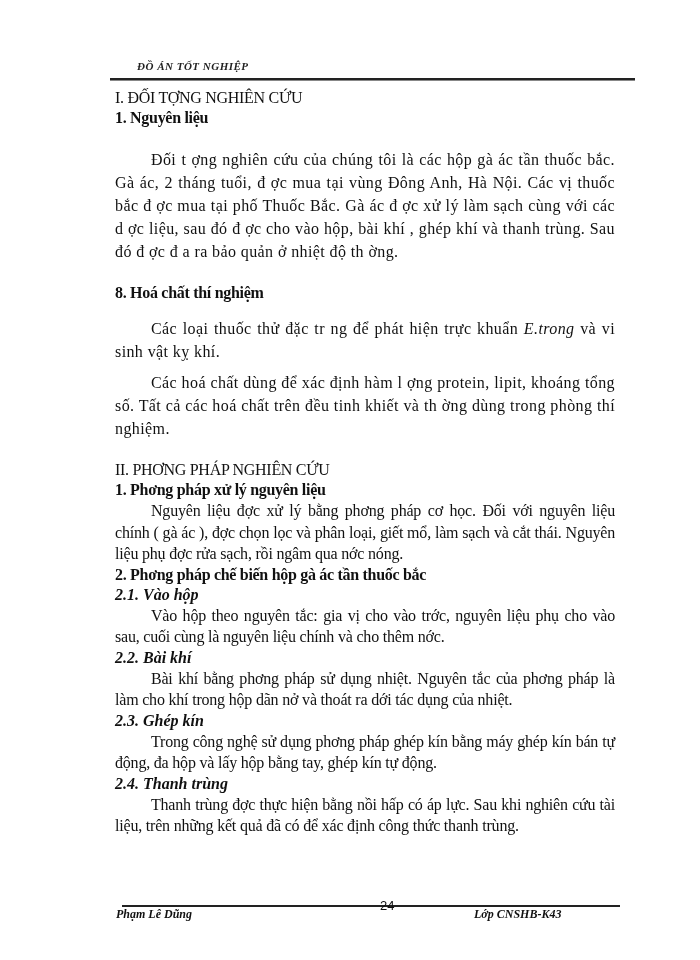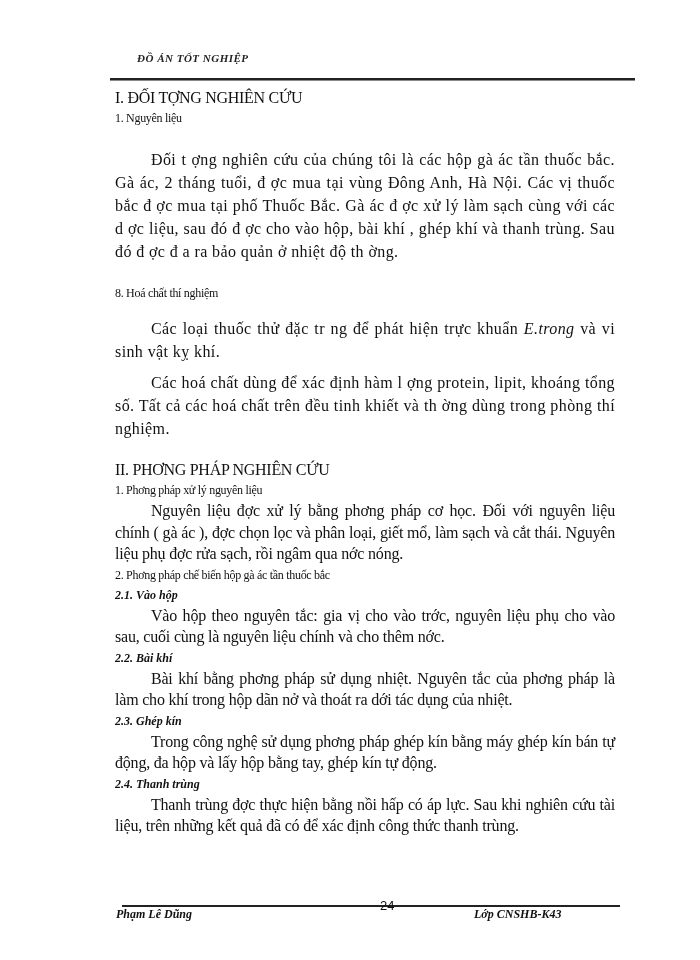--- a/index.html
+++ b/index.html
@@ -1,26 +1,26 @@
 <!DOCTYPE html>
 <html><head>
   <meta charset="utf-8">
   <style>
     html, body { margin: 0; padding: 0; background: #ffffff; }
     body { width: 700px; height: 960px; position: relative; overflow: hidden;
            font-family: "Liberation Serif", "DejaVu Serif", serif; color: #111; }
     .page { position: absolute; left: 0; top: 0; width: 700px; height: 960px; background: #fff; }
-    .hdr-title { position: absolute; left: 137px; top: 52px; font-family: "Liberation Serif", serif;
+    .hdr-title { position: absolute; left: 137px; top: 60px; font-family: "Liberation Serif", serif;
                  font-style: italic; font-weight: bold; font-size: 11px; letter-spacing: 0.5px; color: #222; }
     .hdr-rule { position: absolute; left: 110px; top: 78px; width: 525px; height: 0;
                 border-top: 2px solid #222; border-bottom: 1px solid #888; }
     .body { position: absolute; left: 115px; top: 88px; width: 500px; }
     .h1 { font-size: 16px; line-height: 20px; margin: 0; font-weight: normal; letter-spacing: -0.3px; }
-    .h2 { font-size: 12px; line-height: 20px; margin: 0; font-weight: normal; letter-spacing: -0.3px; }
-    .h3 { font-size: 12px; line-height: 20px; margin: 0; font-weight: bold; font-style: italic; }
+    .h2 { font-size: 16px; line-height: 20px; margin: 0; font-weight: bold; letter-spacing: -0.3px; }
+    .h3 { font-size: 16px; line-height: 20px; margin: 0; font-weight: bold; font-style: italic; }
     .p-wide { font-size: 16px; line-height: 23px; margin: 0; text-align: justify; text-indent: 36px; letter-spacing: 0.4px; }
     .p { font-size: 16px; line-height: 21.5px; margin: 0; text-align: justify; text-indent: 36px; letter-spacing: -0.2px; }
     .gap-s { height: 8px; }
     .gap-m { height: 14px; }
     .gap-l { height: 20px; }
     i.em { font-style: italic; }
     .ftr-rule { position: absolute; left: 122px; top: 905px; width: 498px; height: 0;
                 border-top: 2px solid #222; }
     .ftr-left { position: absolute; left: 116px; top: 907px; font-style: italic; font-weight: bold; font-size: 12px; }
     .ftr-right { position: absolute; left: 474px; top: 907px; font-style: italic; font-weight: bold; font-size: 12px; }

